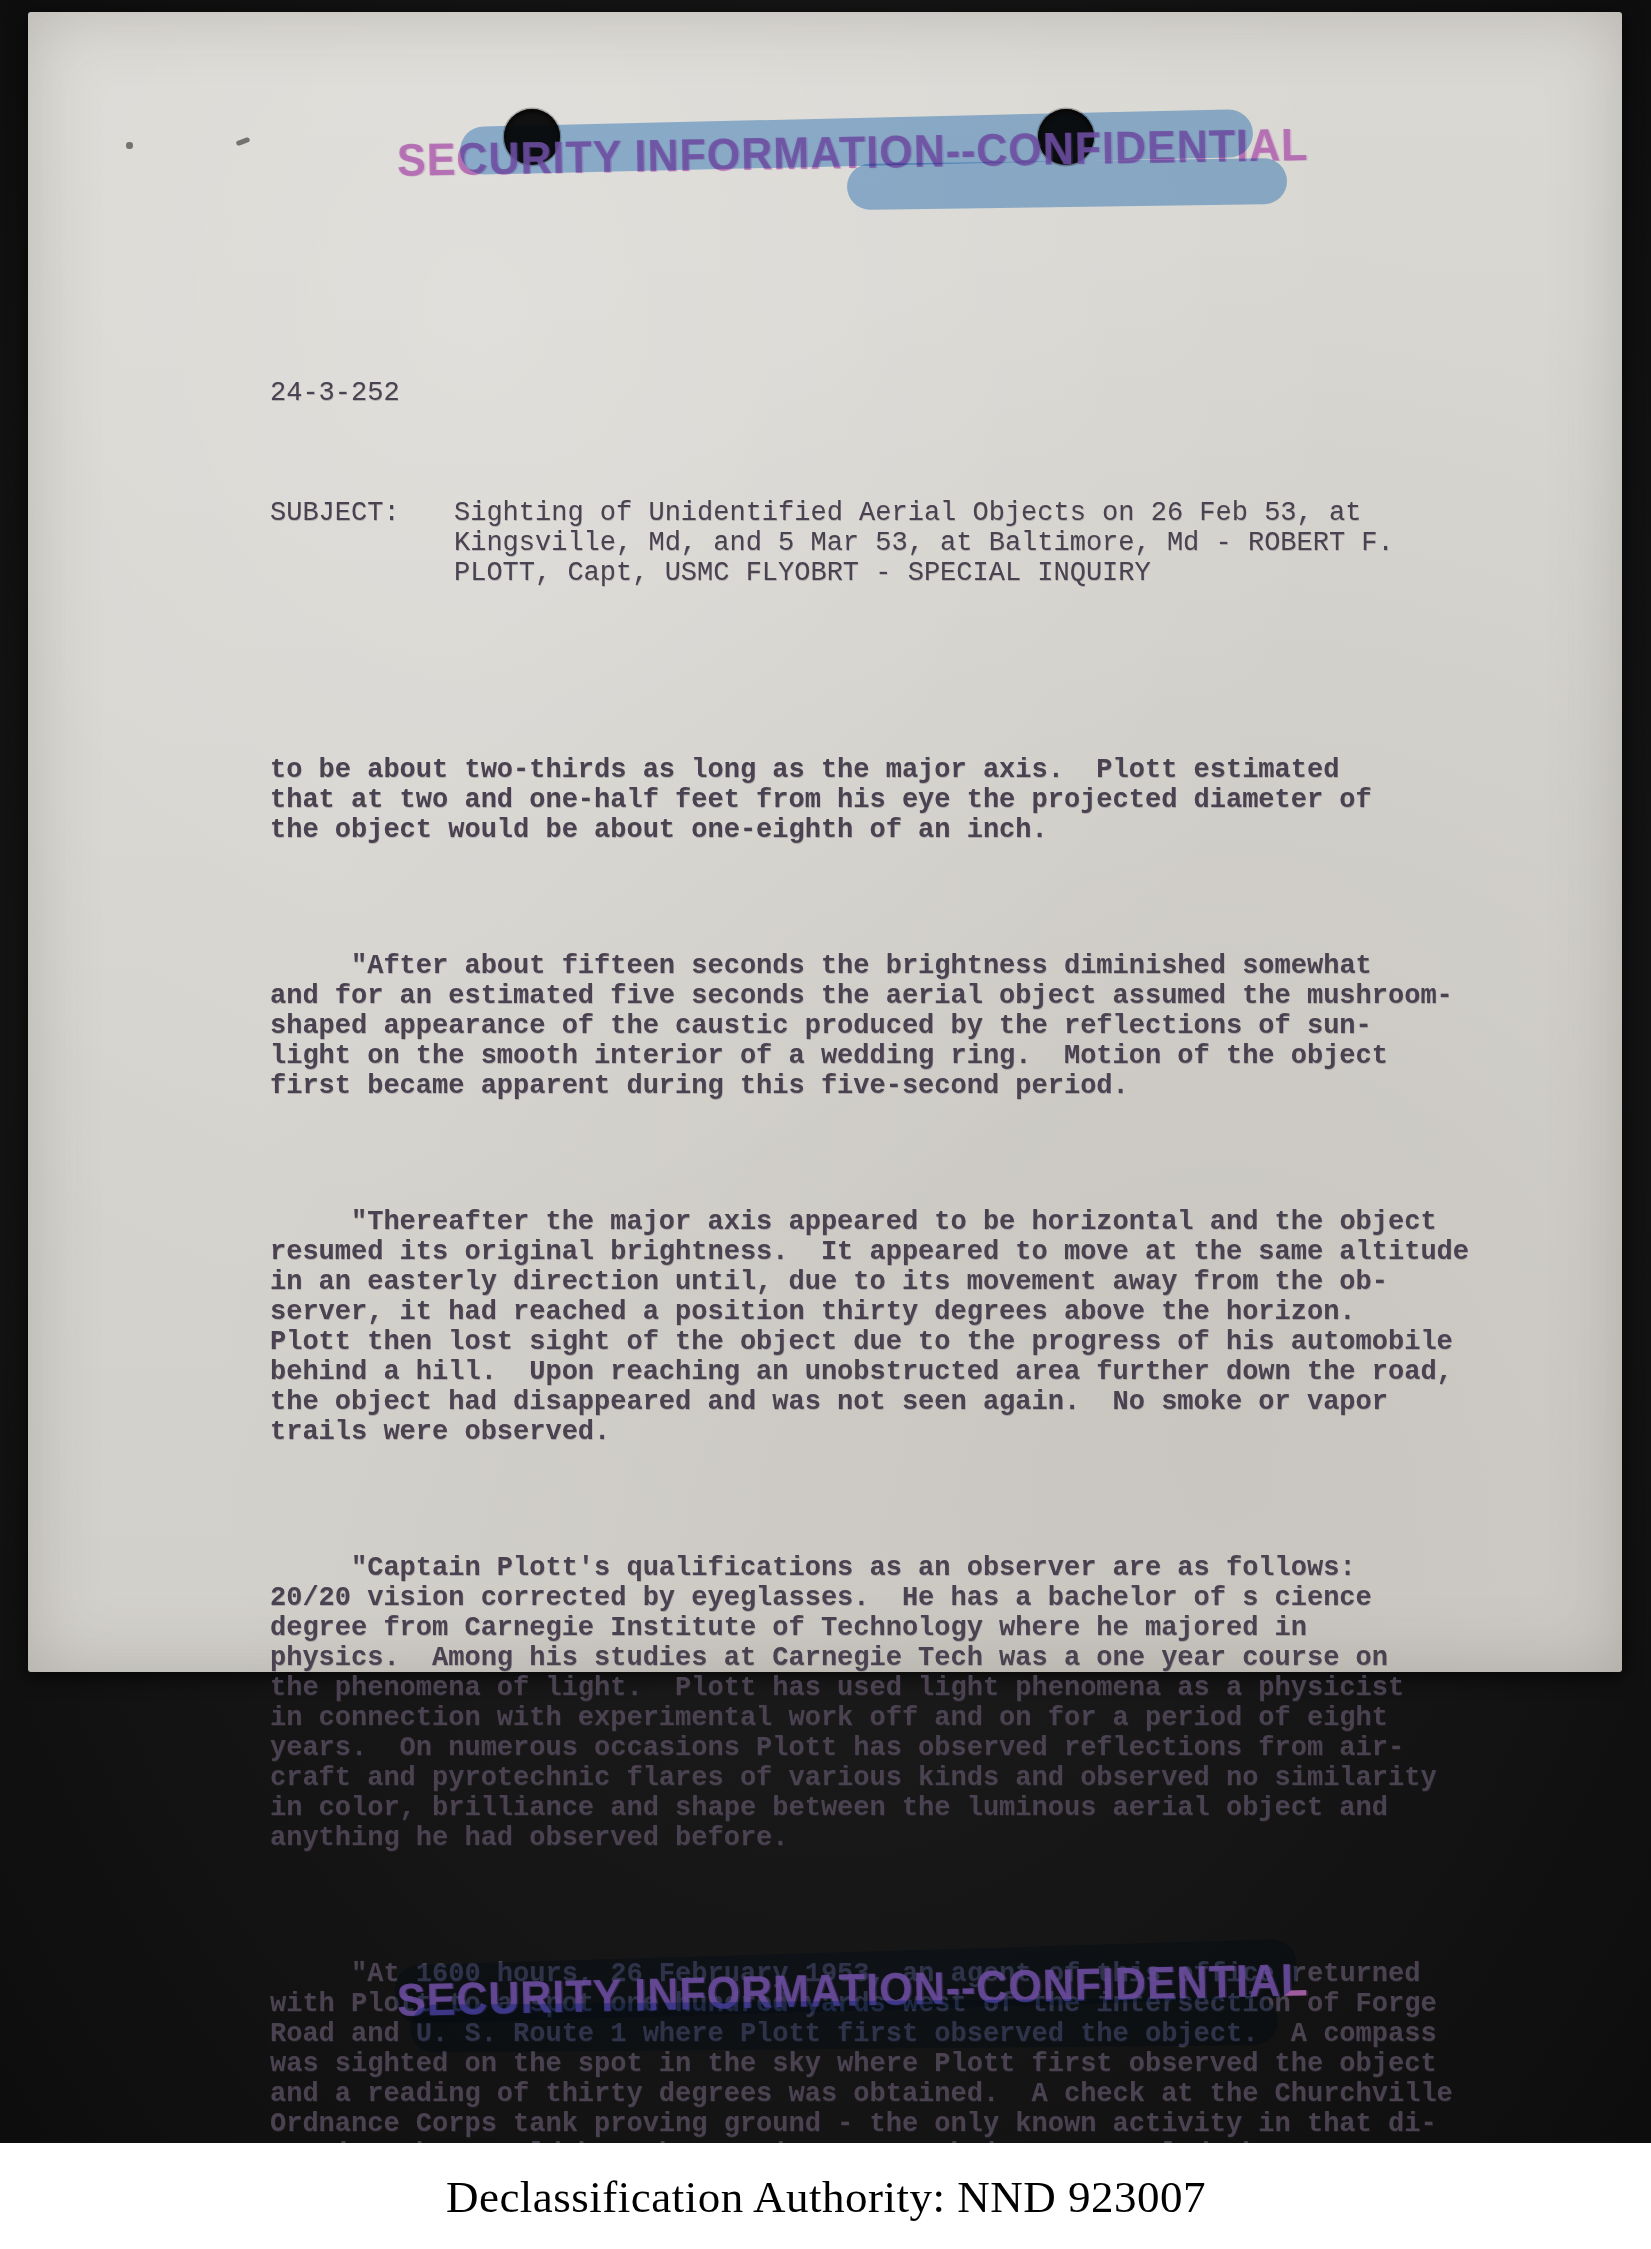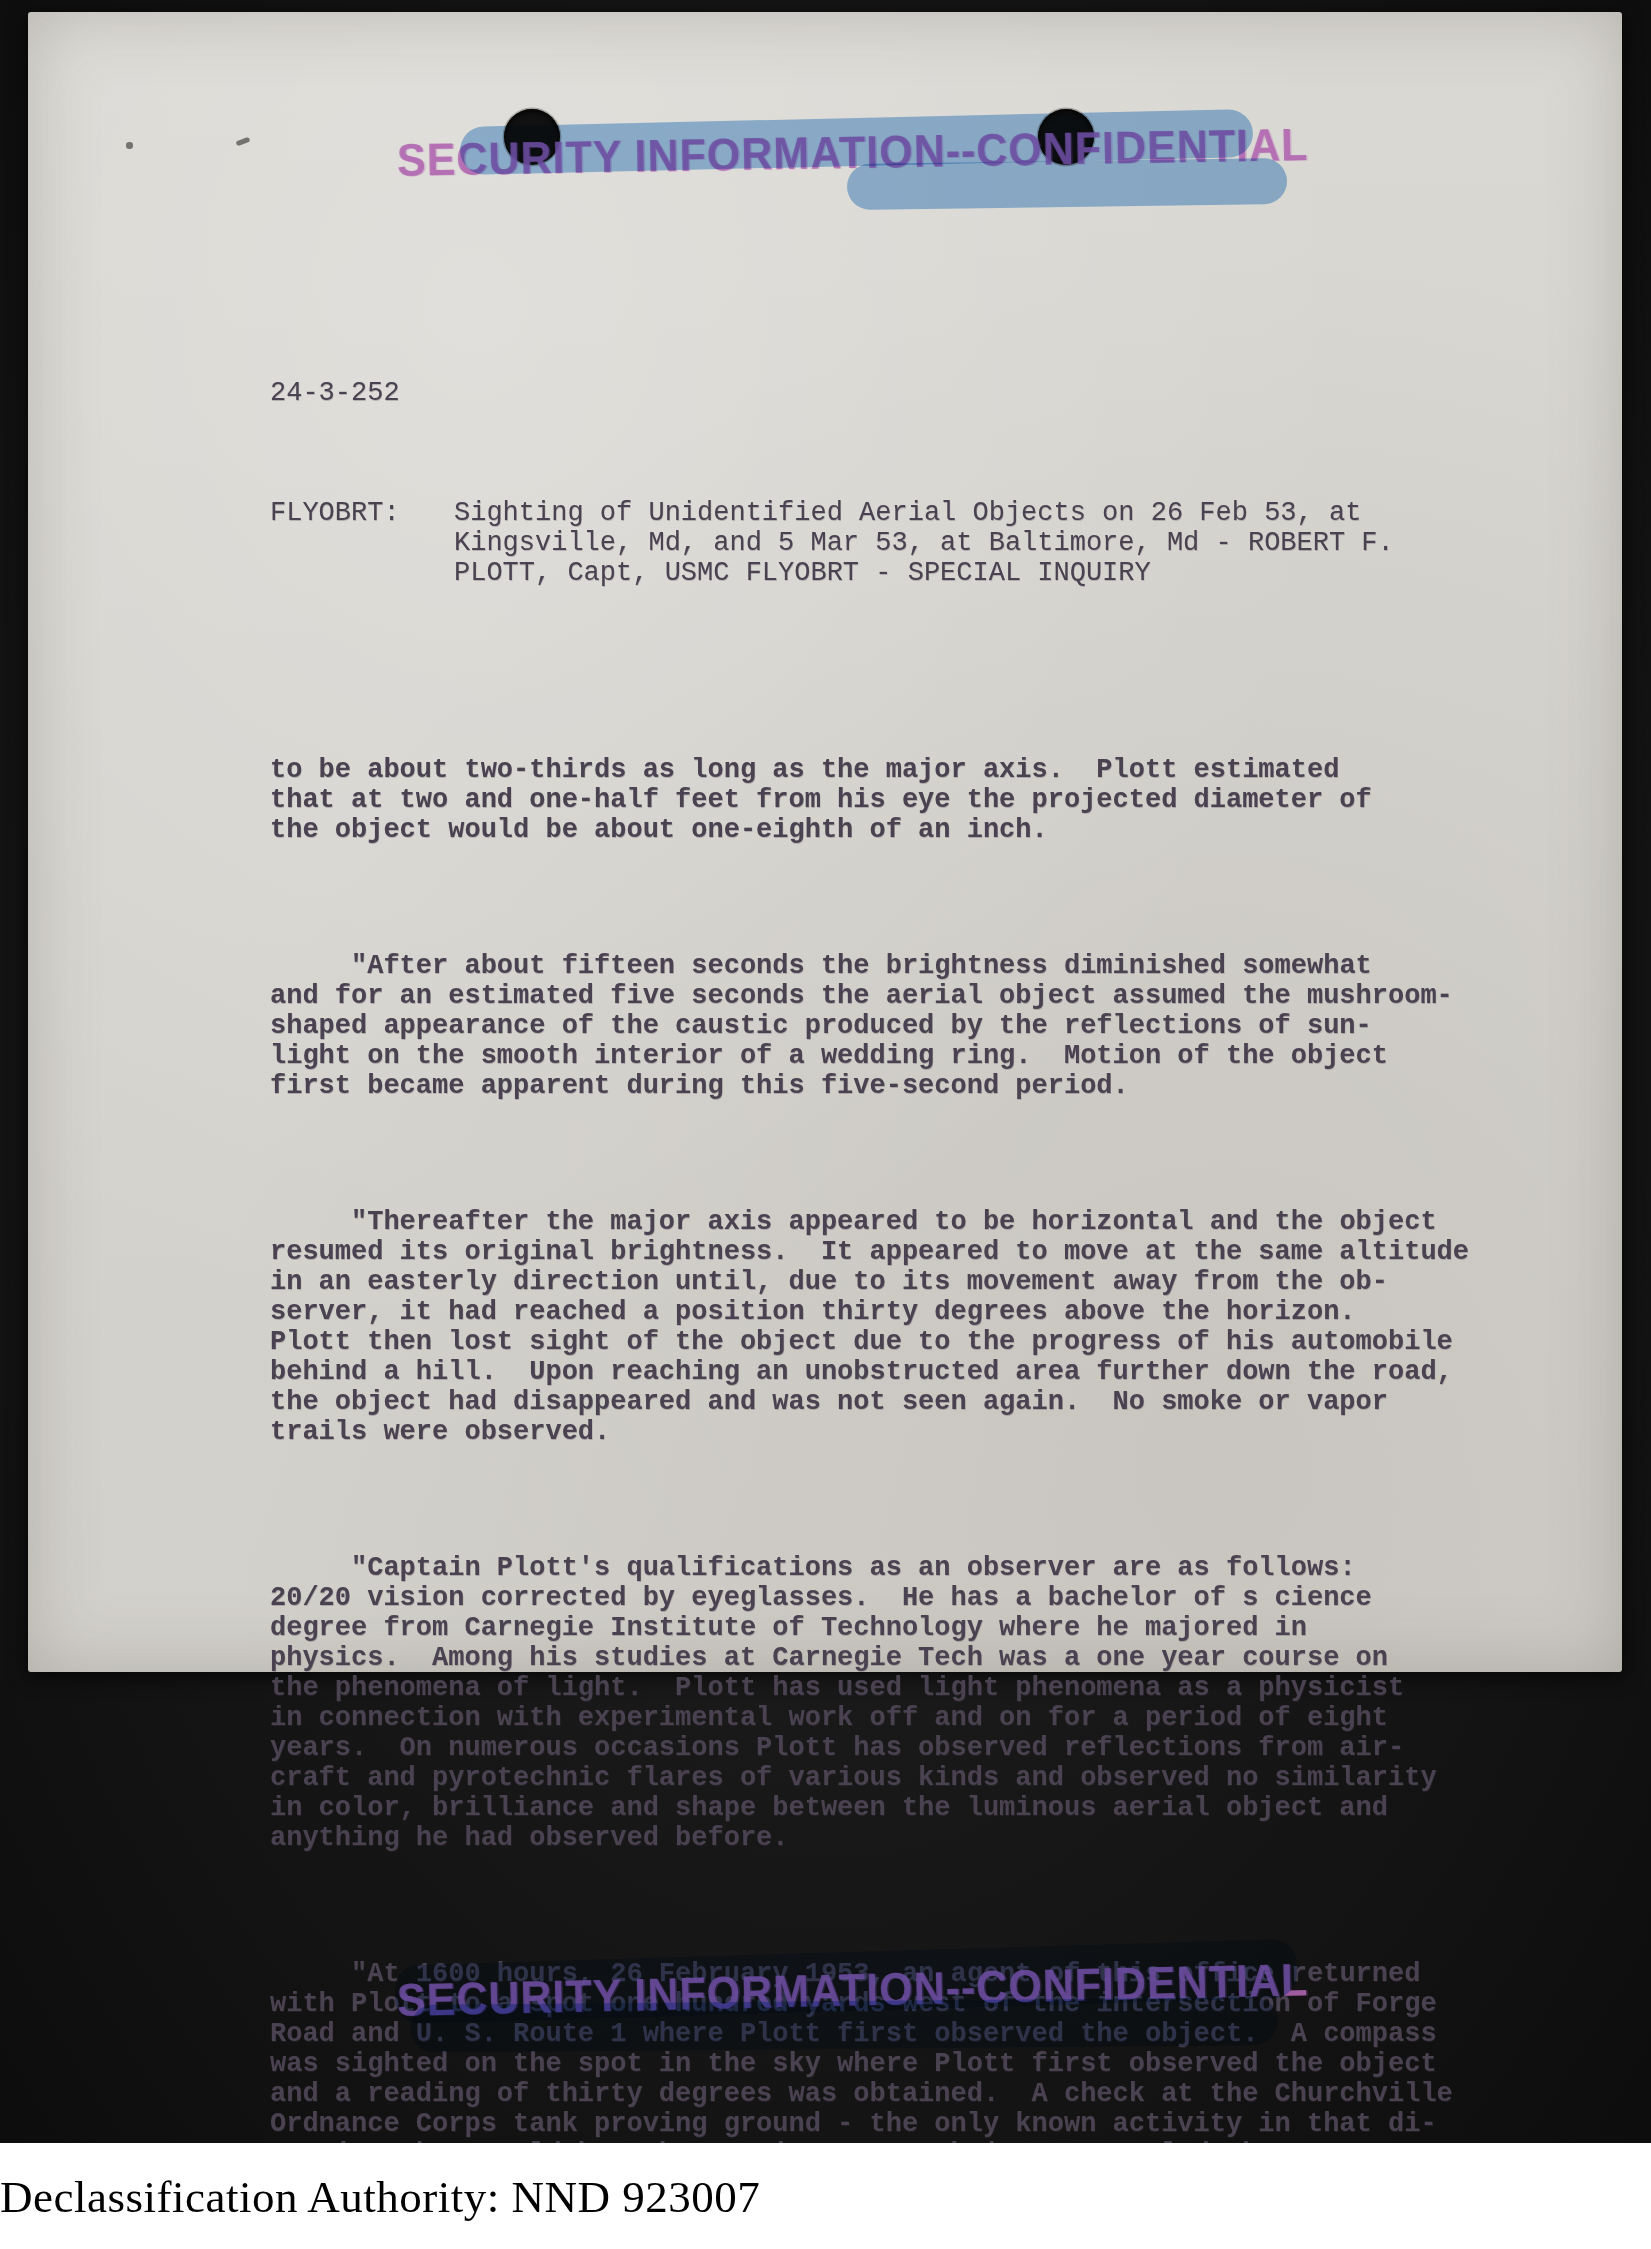--- a/index.html
+++ b/index.html
@@ -73,21 +73,21 @@
   }
   .case-number { margin-bottom:0; }
   .subject-row { display:flex; margin-bottom:77px; }
   .subject-label { flex:0 0 152px; }
   .subject-text { flex:1;margin-left:32px; }
   .para { margin-bottom:46px;font-weight:bold; }
   
   .footer-band {
     position:absolute; left:0; bottom:0; width:1652px; height:107px;
     background:#ffffff;
-    display:flex; align-items:center; justify-content:flex-start;
+    display:flex; align-items:center; justify-content:center;
   }
   .footer-text {
     font-family:"Liberation Serif", serif;
     font-size:45px;
     color:#000;
     letter-spacing:0.5px;
   }
 </style>
 </head>
 <body>
@@ -104,21 +104,21 @@
 
     <div class="stamp stamp-top">SECURITY INFORMATION--CONFIDENTIAL</div>
     <div class="hl hl-top-a"></div>
     <div class="hl hl-top-b"></div>
 
     <div class="content">
 
       <div class="case-number">24-3-252</div>
 
       <div class="subject-row">
-        <div class="subject-label">FLYOBRT:</div>
+        <div class="subject-label">SUBJECT:</div>
         <div class="subject-text">Sighting of Unidentified Aerial Objects on 26 Feb 53, at
 Kingsville, Md, and 5 Mar 53, at Baltimore, Md - ROBERT F.
 PLOTT, Capt, USMC FLYOBRT - SPECIAL INQUIRY</div>
       </div>
 
       <div class="para">to be about two-thirds as long as the major axis.  Plott estimated
 that at two and one-half feet from his eye the projected diameter of
 the object would be about one-eighth of an inch.</div>
       <div class="para">     "After about fifteen seconds the brightness diminished somewhat
 and for an estimated five seconds the aerial object assumed the mushroom-

